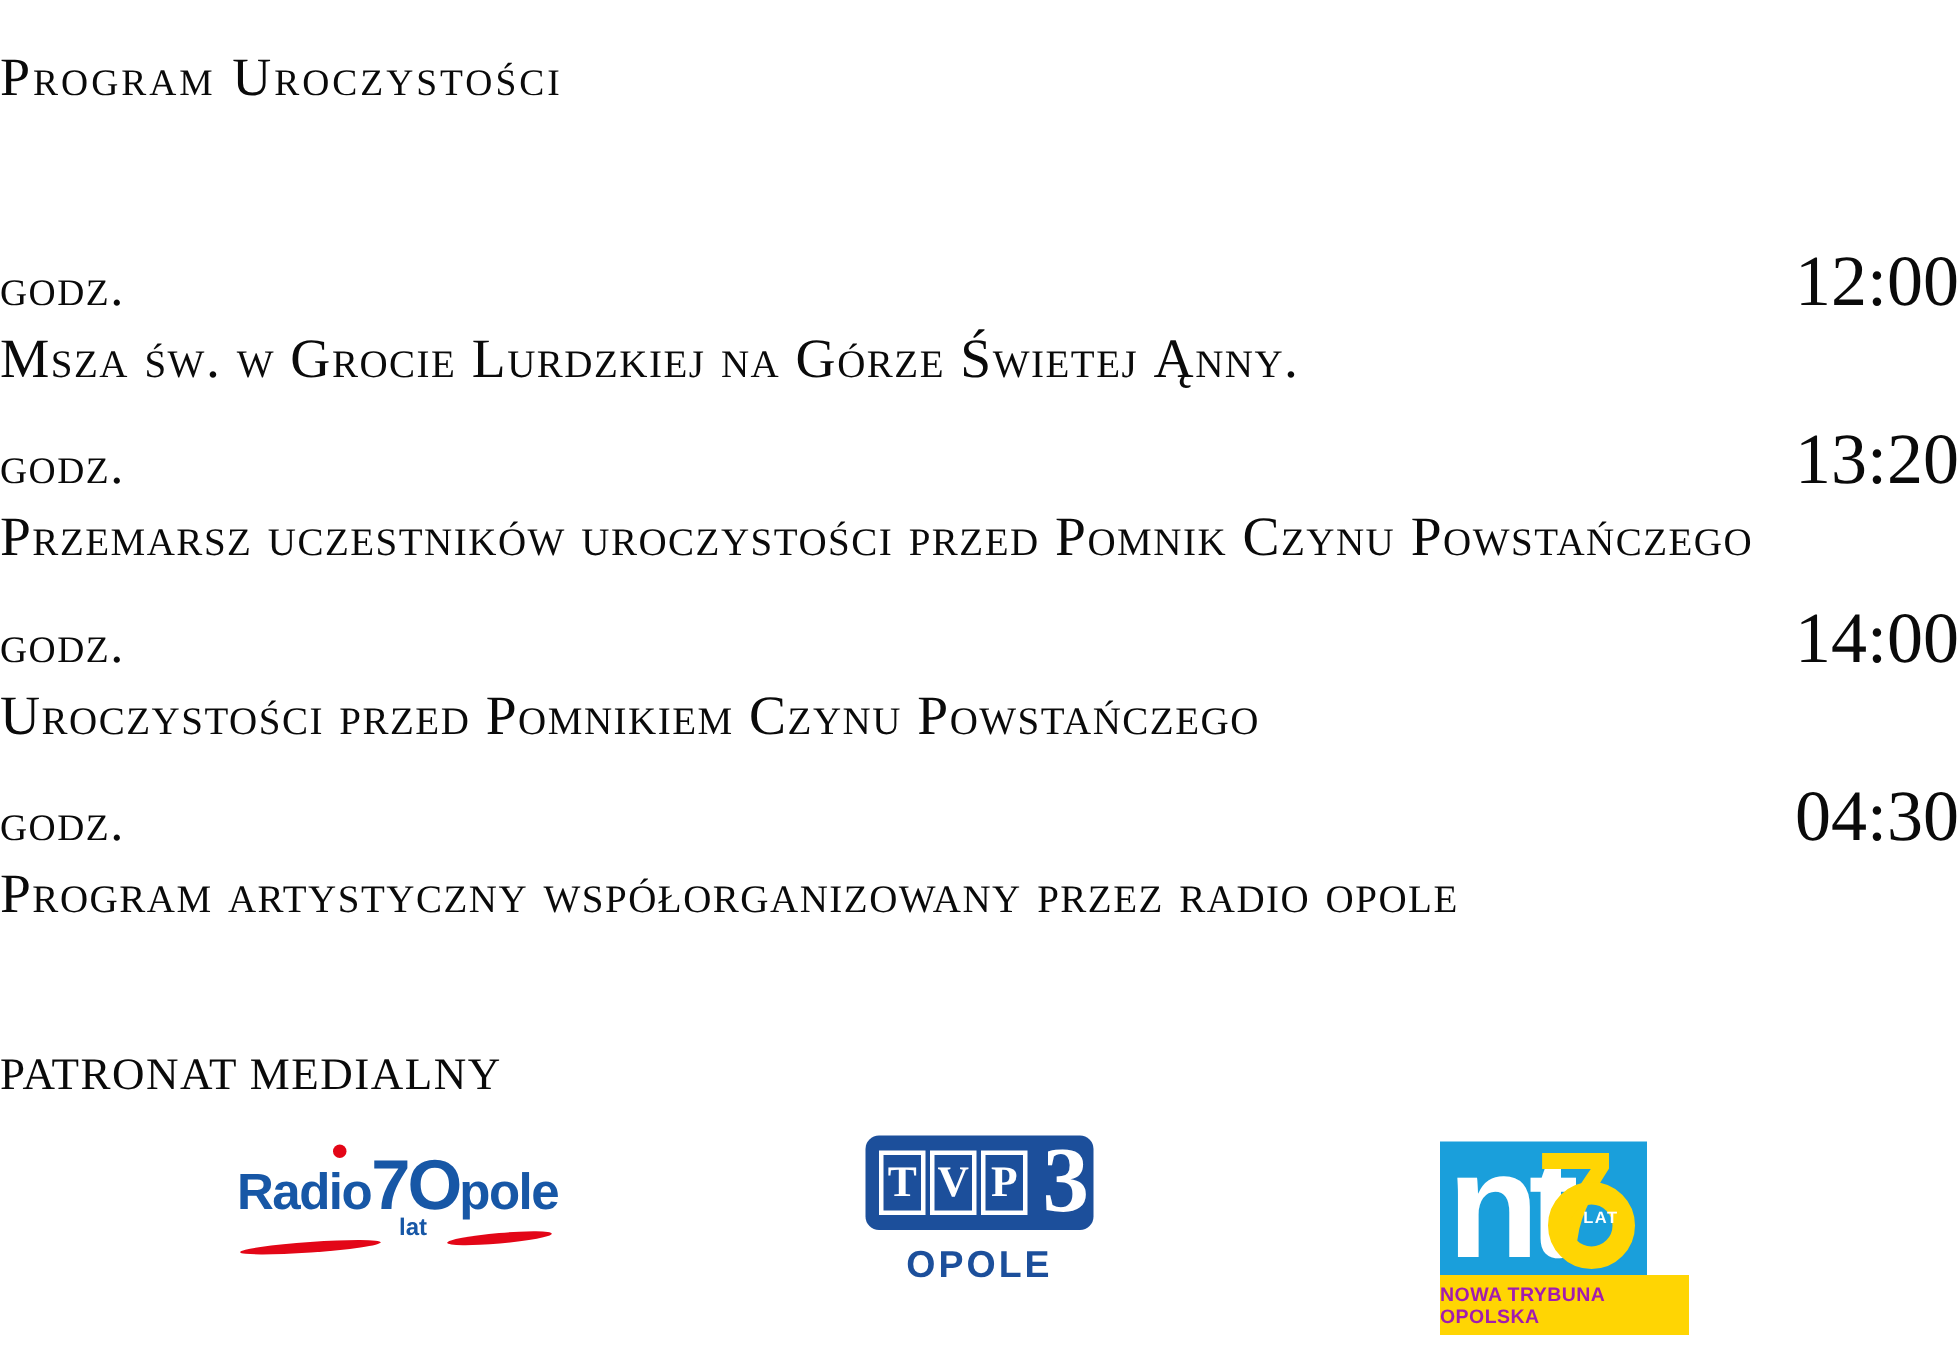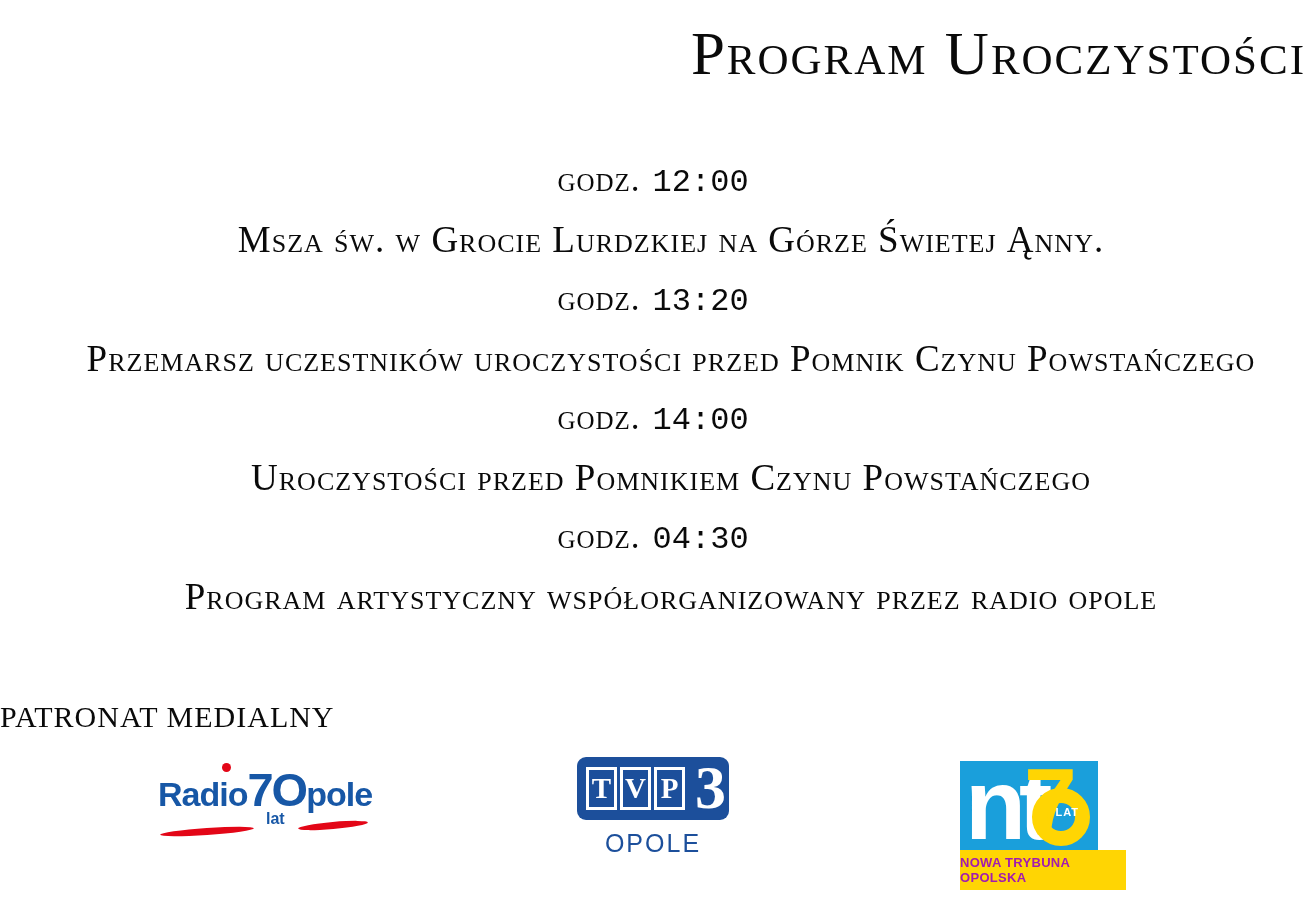--- a/index.html
+++ b/index.html
@@ -7,44 +7,43 @@
     width: 1306px; height: 904px;
     background: #ffffff;
     font-family: "Liberation Serif", serif;
     color: #0a0a0a;
     overflow: hidden;
   }
   .poster { position: relative; width: 1306px; height: 904px; background: #ffffff; }
 
   
   .title {
-    position: absolute; top: 20px; left: 0; width: 100%;
-    text-align: right;
+    position: absolute; top: 32px; left: 0; width: 100%;
+    text-align: left;
     font-variant: small-caps;
-    font-size: 61px; letter-spacing: 2px;
+    font-size: 36px; letter-spacing: 2px;
     line-height: 1.1;
   }
 
   
   .schedule { position: absolute; top: 150px; left: 0; width: 100%; }
   .line {
     height: 59.5px;
-    display: flex; align-items: center; justify-content: center;
+    display: flex; align-items: center; justify-content: space-between;
   }
   .time-line { gap: 12px; align-items: baseline; padding-top: 10px; height: 49.5px; }
   .time-label {
     font-variant: small-caps;
     font-size: 35px; letter-spacing: 1px;
   }
-  .time-value { font-size: 32px; font-family: Liberation Mono, monospace; }
+  .time-value { font-size: 48px; }
   .event-line {
     font-variant: small-caps;
     font-size: 37px; letter-spacing: 1px;
     white-space: nowrap;
-    margin-left: 36px;
   }
 
   
   .patronat {
     position: absolute; top: 699px; left: 0; width: 100%;
     text-align: left;
     font-size: 30px; letter-spacing: 1px;
     line-height: 36px;
   }
 
@@ -93,21 +92,21 @@
     font-weight: bold; font-size: 29px; line-height: 1;
   }
   .tvp-3 {
     color: #ffffff; font-family: "Liberation Serif", serif;
     font-weight: bold; font-size: 62px; line-height: 1;
     margin-left: 7px; margin-top: -4px;
   }
   .tvp-city {
     margin-top: 9px; text-align: center;
     color: #1C4F9B; font-family: "Liberation Sans", sans-serif;
-    font-weight: normal; font-size: 25px; letter-spacing: 2px;
+    font-weight: bold; font-size: 25px; letter-spacing: 2px;
   }
 
   
   .logo-nto { position: absolute; left: 960px; top: 761px; width: 166px; }
   .nto-main {
     position: relative; width: 138px; height: 89px;
     background: #1A9FDB; overflow: hidden;
   }
   .nto-nt {
     position: absolute; left: 5px; top: -7px;

